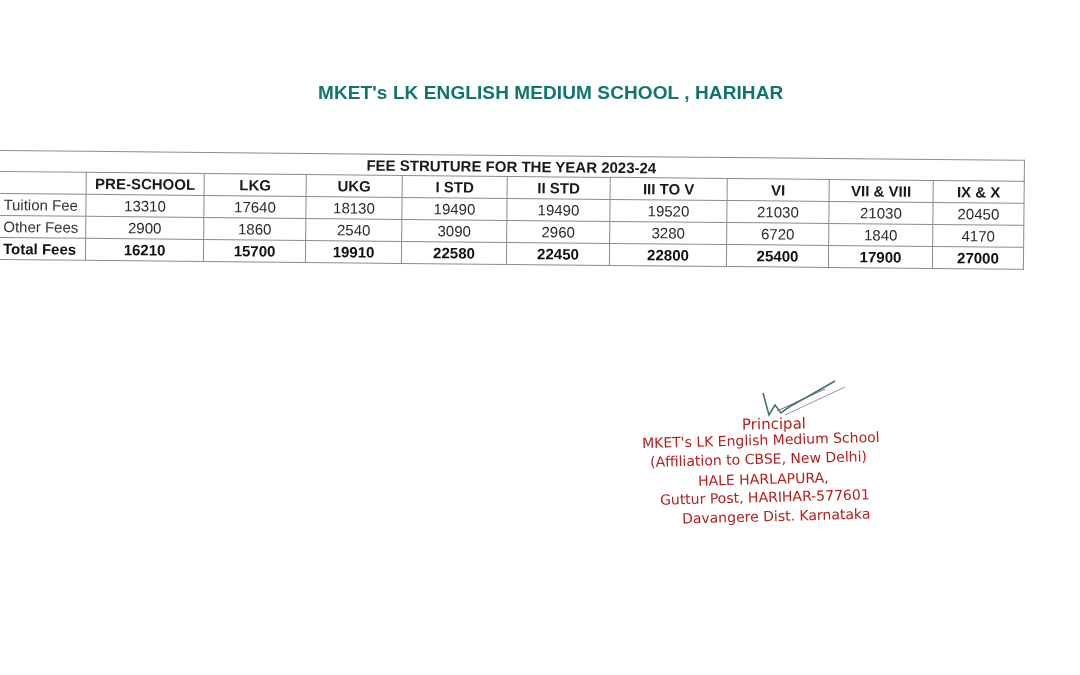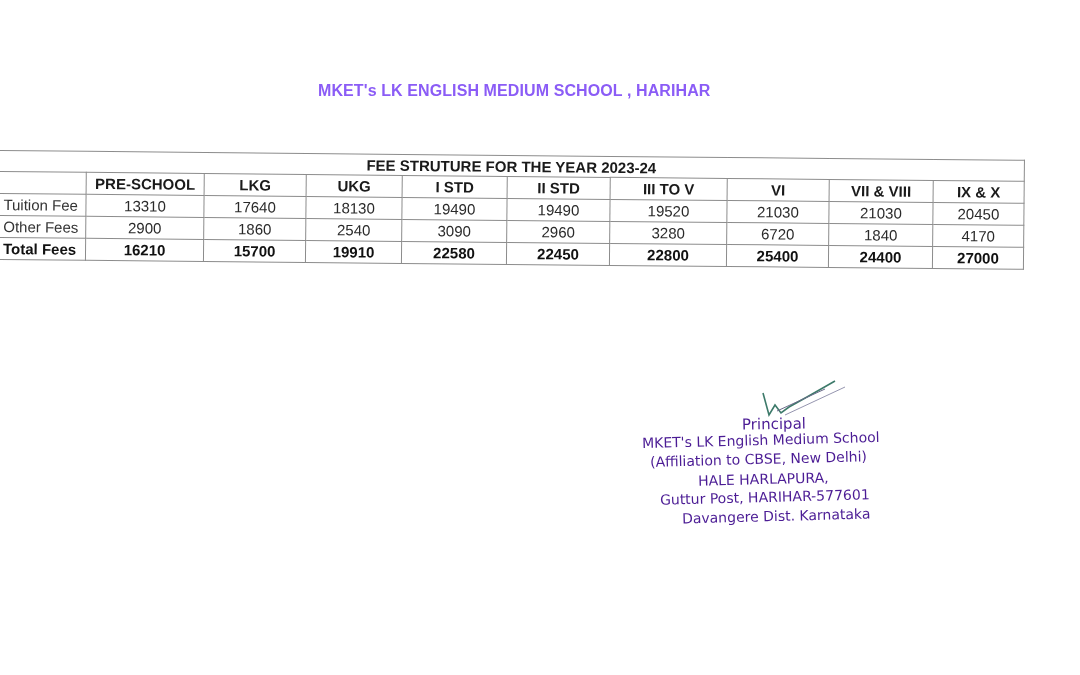--- a/index.html
+++ b/index.html
@@ -4,22 +4,22 @@
 <style>
   html, body { margin:0; padding:0; }
   body {
     width:1080px; height:675px; overflow:hidden; position:relative;
     background:#ffffff;
     font-family:"Liberation Sans", sans-serif;
     color:#1c1c1c;
   }
   .school-title {
     position:absolute; left:318px; top:82px;
-    font-size:16px; font-weight:bold; letter-spacing:0.1px;
-    color:#8b5cf6;
+    font-size:19px; font-weight:bold; letter-spacing:0.1px;
+    color:#0f766e;
   }
   .table-wrap {
     position:absolute; left:-2px; top:150px; width:1028px;
     transform:rotate(0.55deg); transform-origin:left top;
   }
   table.fees {
     border-collapse:collapse; width:1026px; table-layout:fixed;
     font-size:15px;
   }
   table.fees td, table.fees th {
@@ -29,21 +29,21 @@
   }
   table.fees th.caption-cell {
     font-weight:bold; font-size:15px; height:20px; color:#1a1a1a;
   }
   table.fees .col-head { font-weight:bold; color:#1a1a1a; }
   table.fees .row-label { text-align:left; padding-left:5px; color:#333; }
   table.fees tr.total td { font-weight:bold; color:#111; }
   table.fees tr.total td.row-label { color:#111; }
   .stamp {
     position:absolute; left:640px; top:375px; width:300px; height:165px;
-    color:#4c1d95; font-family:"DejaVu Sans", sans-serif;
+    color:#b91c1c; font-family:"DejaVu Sans", sans-serif;
   }
   .stamp .line { position:absolute; white-space:nowrap; }
   .sig { position:absolute; left:115px; top:0; width:90px; height:45px; }
 </style>
 </head>
 <body>
 
 <div class="school-title">MKET's LK ENGLISH MEDIUM SCHOOL , HARIHAR</div>
 
 <div class="table-wrap">
@@ -102,21 +102,21 @@
     </tr>
     <tr class="total">
       <td class="row-label">Total Fees</td>
       <td>16210</td>
       <td>15700</td>
       <td>19910</td>
       <td>22580</td>
       <td>22450</td>
       <td>22800</td>
       <td>25400</td>
-      <td>24400</td>
+      <td>17900</td>
       <td>27000</td>
     </tr>
   </tbody>
     </table>
 </div>
 
 <div class="stamp">
   <svg class="sig" viewBox="0 0 90 45">
     <path d="M8 18 L14 40 L20 30 L26 38 L34 32 L52 22 L80 6" fill="none" stroke="#3d7a6a" stroke-width="1.6"></path>
     <path d="M22 36 L70 14" fill="none" stroke="#6b6b8a" stroke-width="1"></path>

